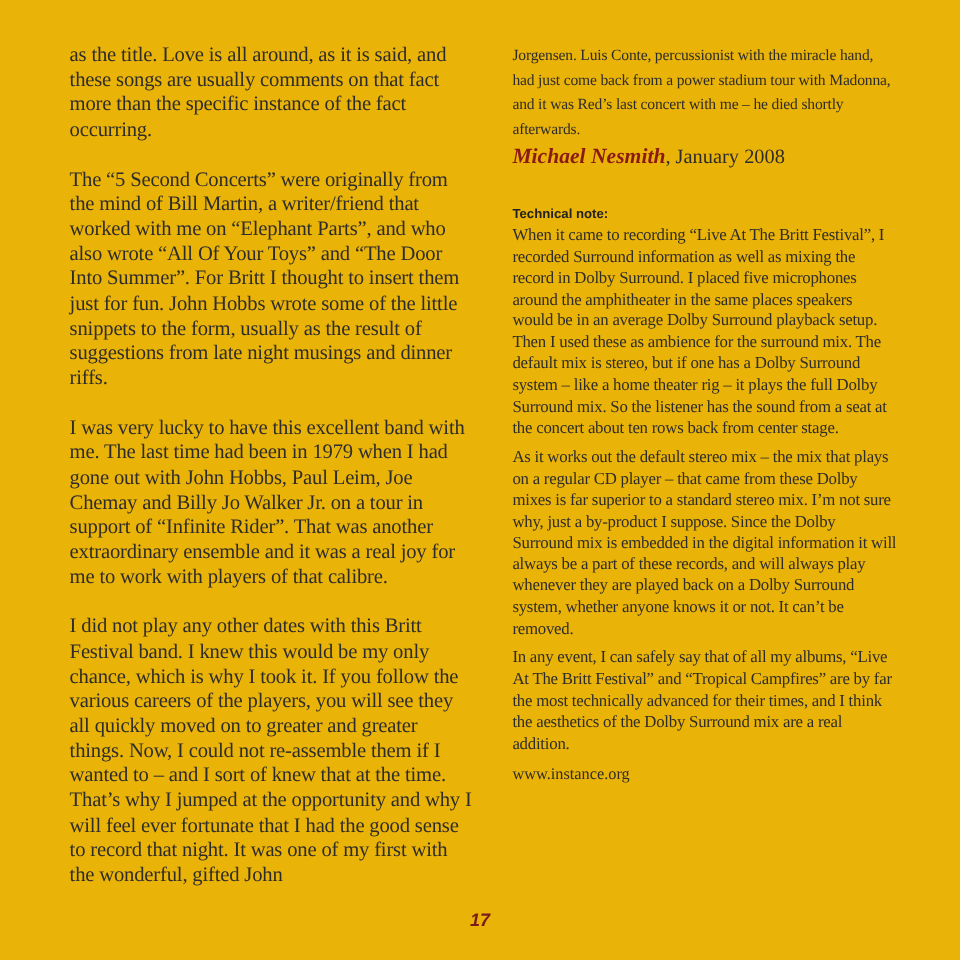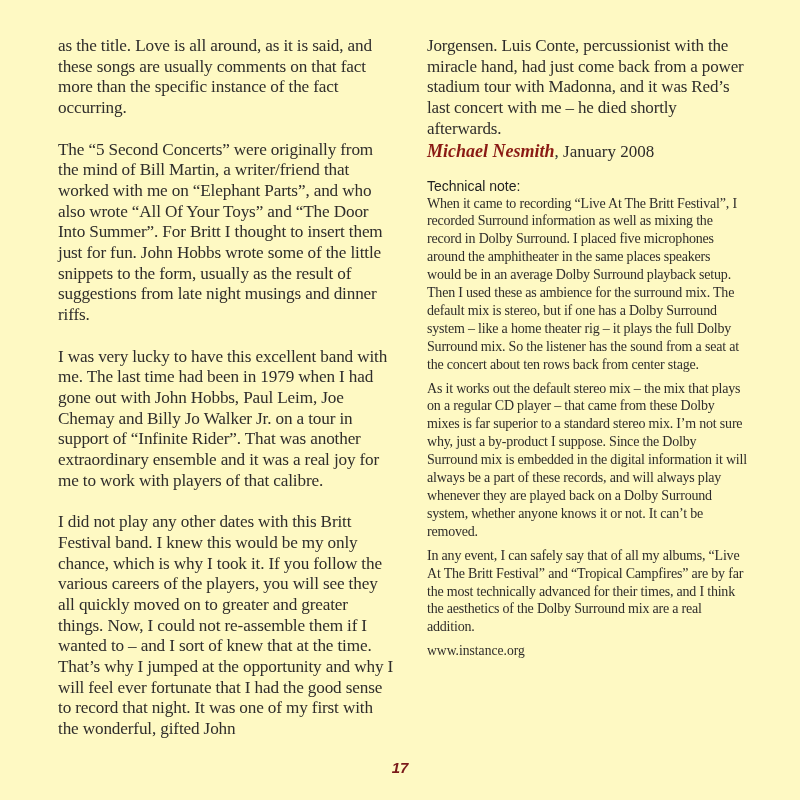--- a/index.html
+++ b/index.html
@@ -4,21 +4,21 @@
   <style>
     html, body {
       margin: 0;
       padding: 0;
       background: #ffffff;
     }
     .page {
       position: relative;
       width: 800px;
       height: 800px;
-      background: #fef9c3;
+      background: #eab308;
       overflow: hidden;
       color: #2f2d2b;
     }
     .col-left {
       position: absolute;
       left: 58px;
       top: 36px;
       width: 336px;
       font-family: "Liberation Serif", serif;
       font-size: 17.2px;
@@ -29,42 +29,42 @@
       margin: 0 0 20.7px 0;
     }
     .col-right {
       position: absolute;
       left: 427px;
       top: 36px;
       width: 320px;
       font-family: "Liberation Serif", serif;
     }
     .col-right .lead {
-      font-size: 17px;
+      font-size: 13px;
       line-height: 20.7px;
       letter-spacing: -0.15px;
       margin: 0;
     }
     .signature {
       margin-top: 0;
       font-size: 17px;
       line-height: 22px;
     }
     .signature .name {
       font-family: "Liberation Serif", serif;
       font-style: italic;
       font-weight: bold;
       color: #8a1a14;
       font-size: 18px;
     }
     .tech-title {
-      margin-top: 14px;
+      margin-top: 28px;
       font-family: "Liberation Sans", sans-serif;
-      font-weight: normal;
-      font-size: 14px;
+      font-weight: bold;
+      font-size: 11px;
       line-height: 18px;
       color: #222;
     }
     .tech p {
       margin: 0 0 6px 0;
       font-size: 14px;
       line-height: 17.9px;
       letter-spacing: -0.2px;
     }
     .links {

